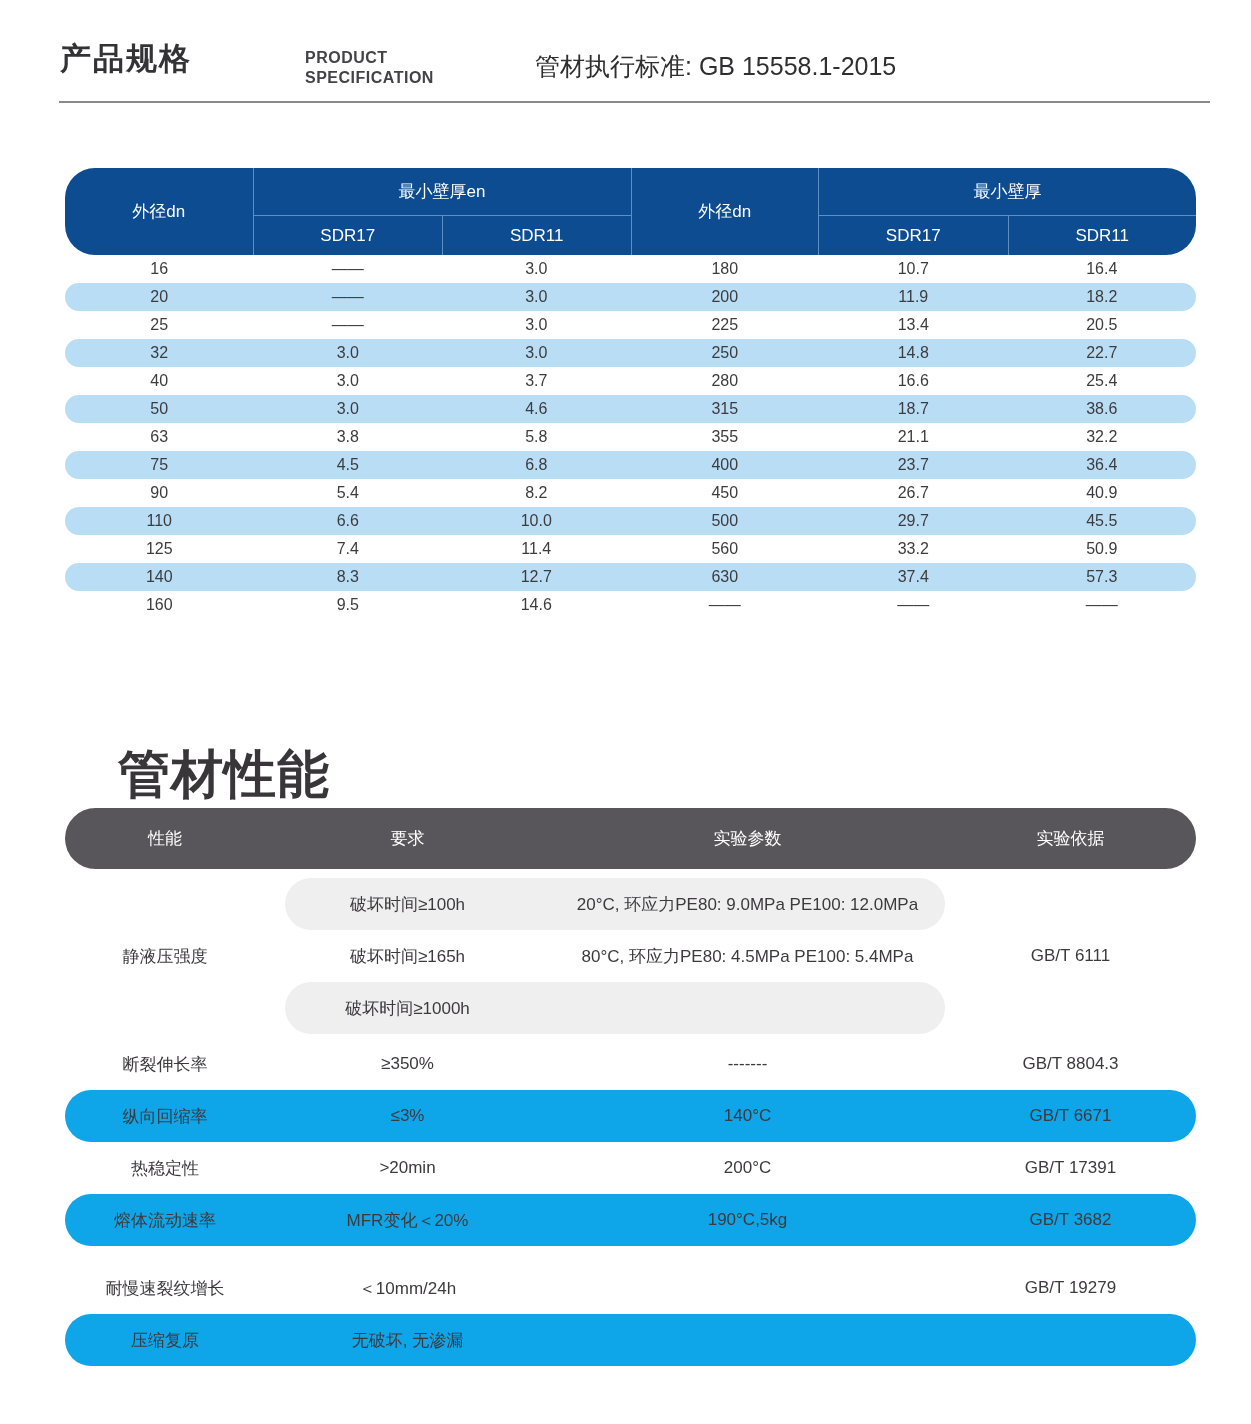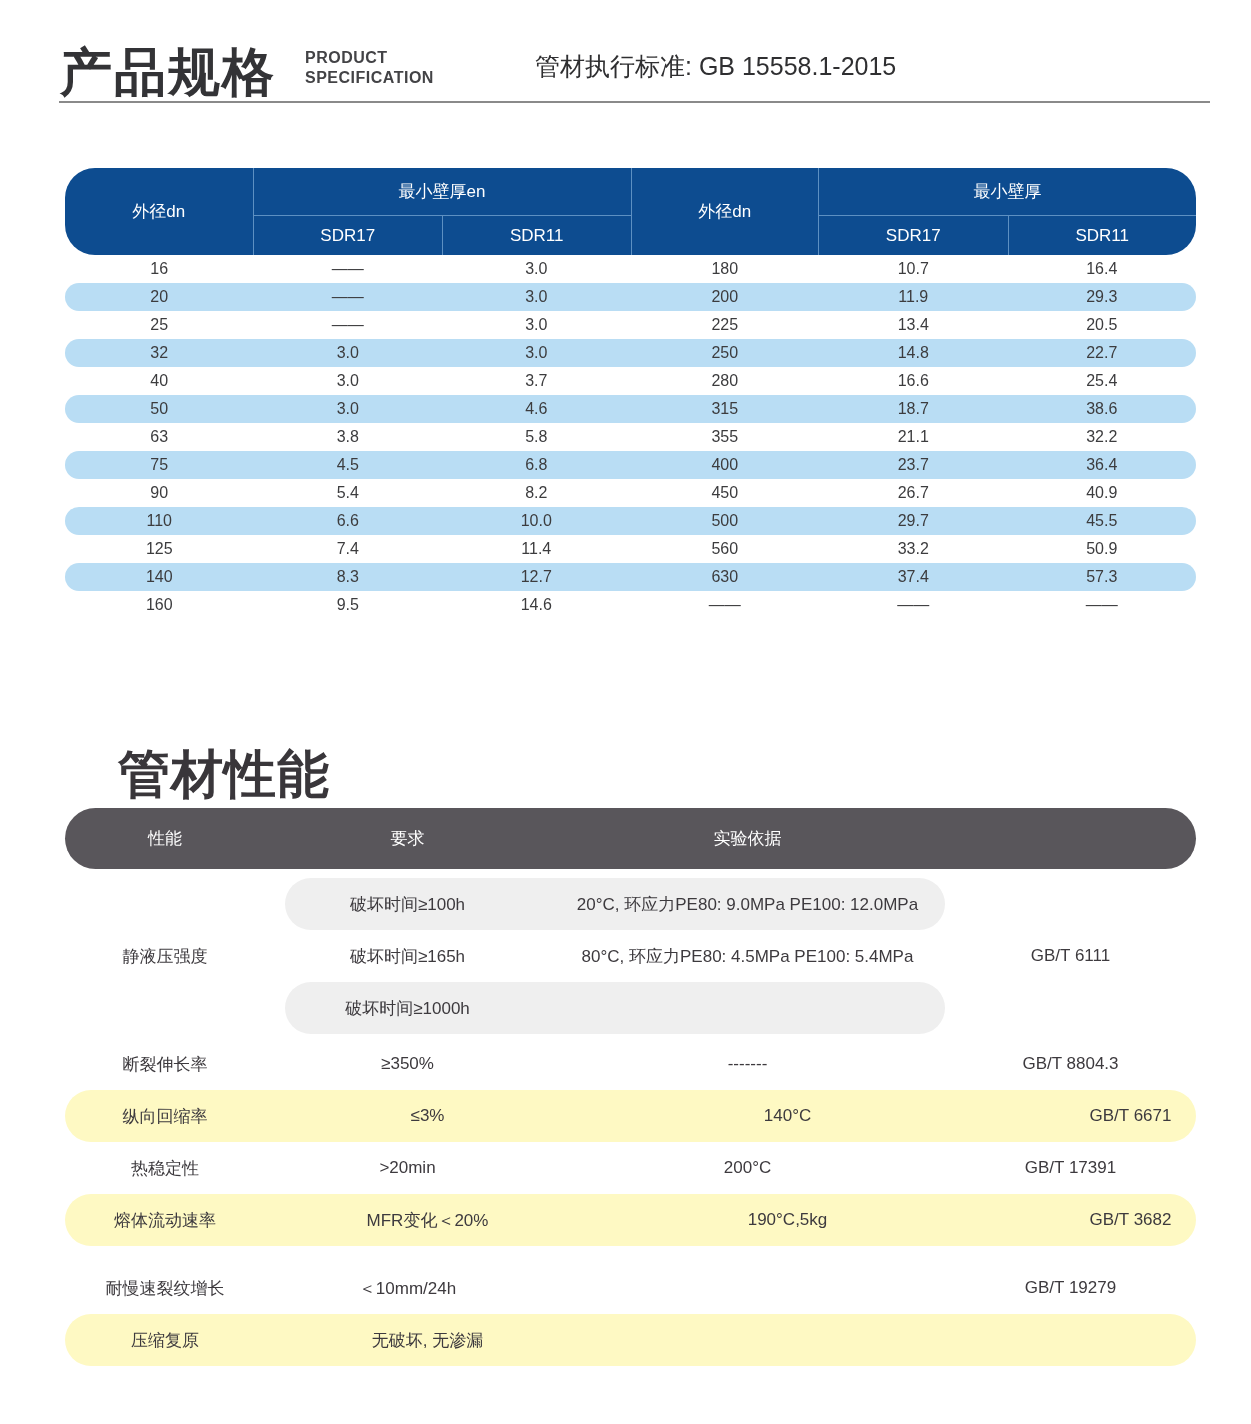--- a/index.html
+++ b/index.html
@@ -1,21 +1,21 @@
 <!DOCTYPE html>
 <html><head>
 <meta charset="utf-8">
 <style>
   * { margin:0; padding:0; box-sizing:border-box; }
   html,body { width:1251px; height:1424px; background:#ffffff;
     font-family:"Liberation Sans","DejaVu Sans",sans-serif; color:#3d3d3d; }
   .page { position:relative; width:1251px; height:1424px; overflow:hidden; }
 
   
-  .hd-title { position:absolute; left:60px; top:38px; font-size:52px; font-weight:900; color:#333336; letter-spacing:2px; }
+  .hd-title { position:absolute; left:60px; top:38px; font-size:31px; font-weight:900; color:#333336; letter-spacing:2px; }
   .hd-en { position:absolute; left:305px; top:48px; font-size:16px; font-weight:800; line-height:1.25; color:#434346; letter-spacing:0.5px; }
   .hd-std { position:absolute; left:535px; top:50px; font-size:25px; font-weight:500; color:#2f2f31; }
   .hd-rule { position:absolute; left:59px; top:101px; width:1151px; height:2px; background:#8a8a8a; }
 
   
   .spec { position:absolute; left:65px; top:168px; width:1131px; }
   .spec-head { display:grid; grid-template-columns:repeat(6,1fr); grid-template-rows:48px 39px;
     background:#0d4c90; color:#ffffff; border-radius:30px; font-size:17px; overflow:hidden; }
   .spec-head > div { display:flex; align-items:center; justify-content:center; }
   .sh-dn1 { grid-column:1; grid-row:1/3; border-right:1px solid rgba(160,200,235,0.55); }
@@ -38,21 +38,21 @@
   .perf-body { position:absolute; left:65px; top:878px; width:1131px; font-size:17px; color:#3d3a3e; }
   .pgrid { display:grid; grid-template-columns:200px 285px 395px 251px; align-items:center; text-align:center; }
   .hydro { position:relative; height:156px; grid-template-rows:52px 52px 52px; }
   .hydro .pill-bg { position:absolute; left:220px; width:660px; height:52px; border-radius:26px; background:#efefef; z-index:0; }
   .hydro .pill-bg.p1 { top:0; }
   .hydro .pill-bg.p3 { top:104px; }
   .hydro span { position:relative; z-index:1; }
   .hy-name { grid-column:1; grid-row:1/4; }
   .hy-basis { grid-column:4; grid-row:1/4; }
   .prow { height:52px; }
-  .prow.alt { background:#fef9c3; border-radius:26px;gap:20px; }
+  .prow.alt { background:#0ea5e9; border-radius:26px; }
   .prow.gap { margin-top:16px; }
   .mt4 { margin-top:4px; }
 </style>
 </head>
 <body>
 
 <div class="page">
 
   <div class="hd-title">产品规格</div>
   <div class="hd-en">
@@ -81,21 +81,21 @@
         <span>180</span>
         <span>10.7</span>
         <span>16.4</span>
     </div>
     <div class="srow alt">
       <span>20</span>
         <span>——</span>
         <span>3.0</span>
         <span>200</span>
         <span>11.9</span>
-        <span>29.3</span>
+        <span>18.2</span>
     </div>
     <div class="srow">
       <span>25</span>
         <span>——</span>
         <span>3.0</span>
         <span>225</span>
         <span>13.4</span>
         <span>20.5</span>
     </div>
     <div class="srow alt">
@@ -178,20 +178,21 @@
         <span>——</span>
         <span>——</span>
     </div>
   </div>
 
   <div class="perf-title">管材性能</div>
 
   <div class="perf-head">
     <div>性能</div>
     <div>要求</div>
+    <div>实验参数</div>
     <div>实验依据</div>
   </div>
 
   <div class="perf-body">
 
     <div class="pgrid hydro">
       <div class="pill-bg p1"></div>
       <div class="pill-bg p3"></div>
       <span class="hy-name">静液压强度</span>
       <span style="grid-column:2;grid-row:1">破坏时间≥100h</span>

